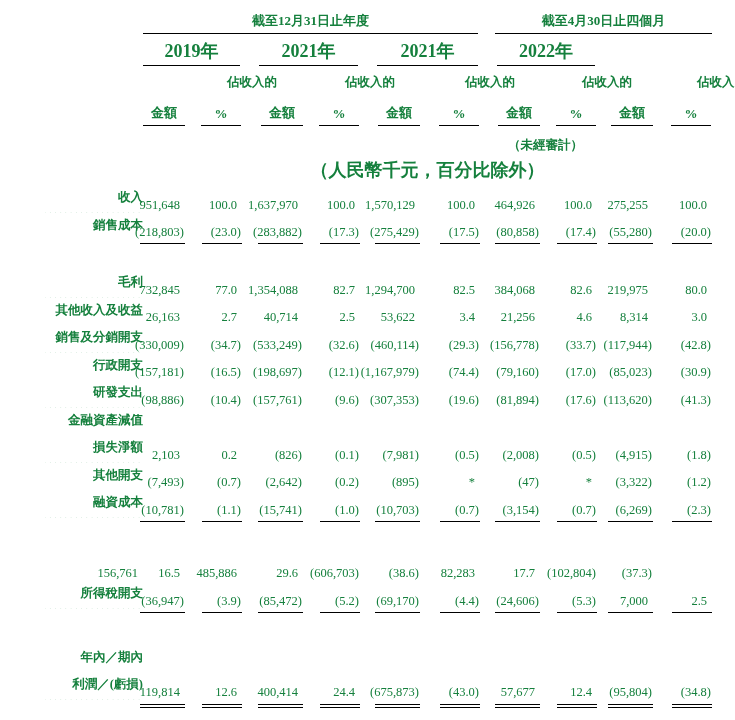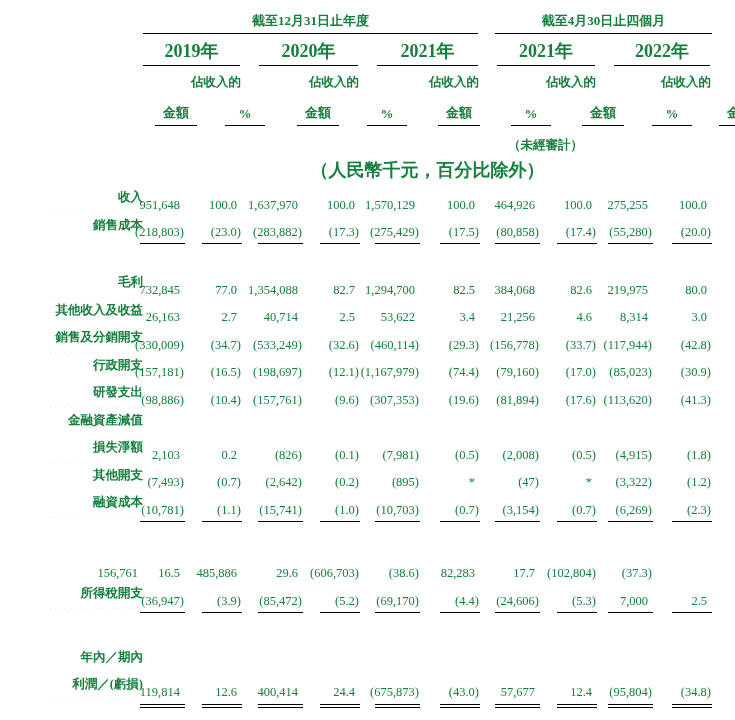--- a/index.html
+++ b/index.html
@@ -37,27 +37,27 @@
   .c.span2{grid-column:span 2;display:flex;flex-direction:column;justify-content:flex-end;}
   .yline{
     border-bottom:1.4px solid #000;
     padding-bottom:2px;
     text-align:center;
     font-weight:700;font-size:18px;
     margin:0 2px 0 17px;
     white-space:nowrap;
   }
   .yline.first{margin-left:0;}
-  .r-zhan{height:26px;}
+  .r-zhan{height:26px;margin-left:36px;}
   .r-zhan .zhan{
     display:flex;justify-content:flex-end;align-items:flex-end;
     font-weight:700;font-size:12.5px;white-space:nowrap;
     padding-right:1px;padding-bottom:1px;
   }
-  .r-amt{height:34px;gap:12px;}
+  .r-amt{height:34px;}
   .r-amt .ch{display:flex;justify-content:flex-end;align-items:flex-end;}
   .colrule{
     display:inline-block;
     border-bottom:1.4px solid #000;
     padding-bottom:3px;
     text-align:center;
     font-weight:700;font-size:13px;
     white-space:nowrap;
   }
   .w42{width:42px;}
@@ -123,23 +123,20 @@
     </div>
     <div class="c span4">
       <div class="gline g2">截至4月30日止四個月</div>
     </div>
   </div>
 
   <div class="grid r-year">
     <div class="c"></div>
     <div class="c span2">
       <div class="yline first">2019年</div>
-    </div>
-    <div class="c span2">
-      <div class="yline">2020年</div>
     </div>
     <div class="c span2">
       <div class="yline">2021年</div>
     </div>
     <div class="c span2">
       <div class="yline">2021年</div>
     </div>
     <div class="c span2">
       <div class="yline">2022年</div>
     </div>

